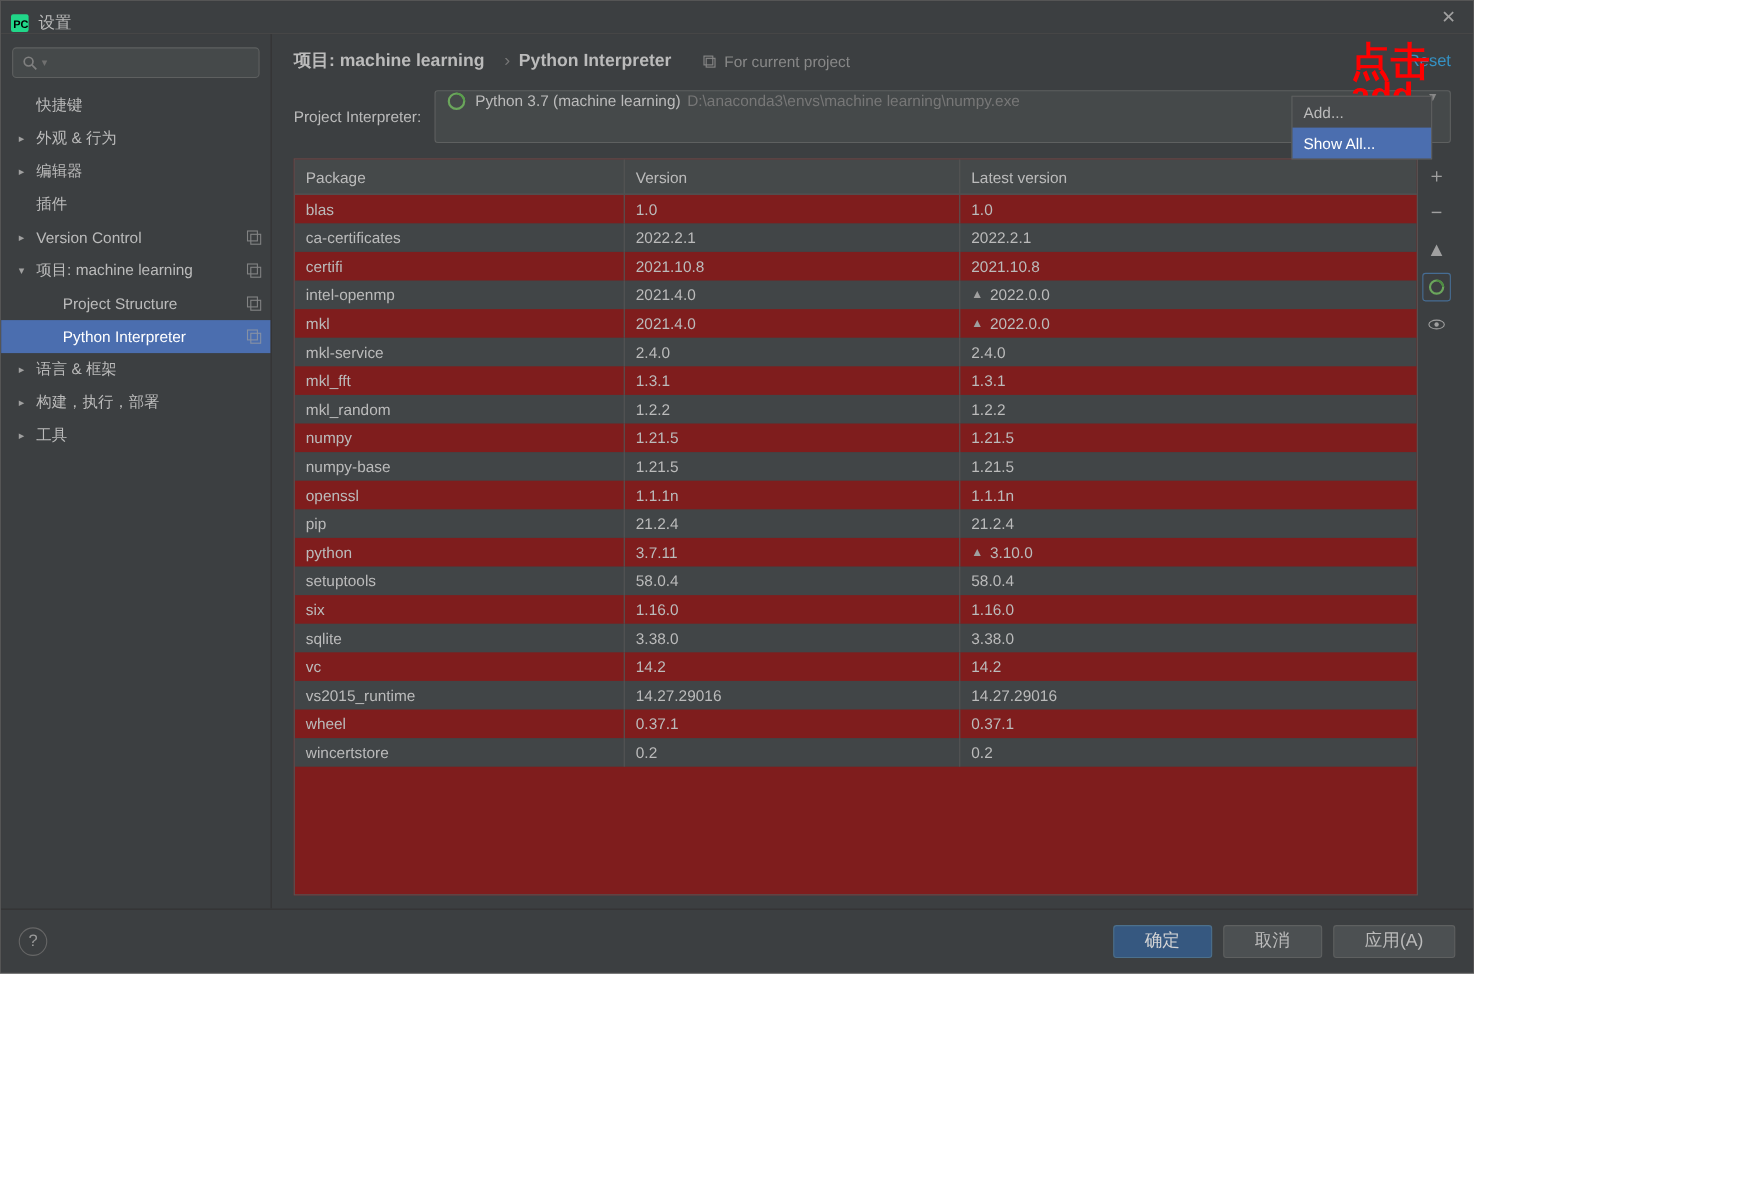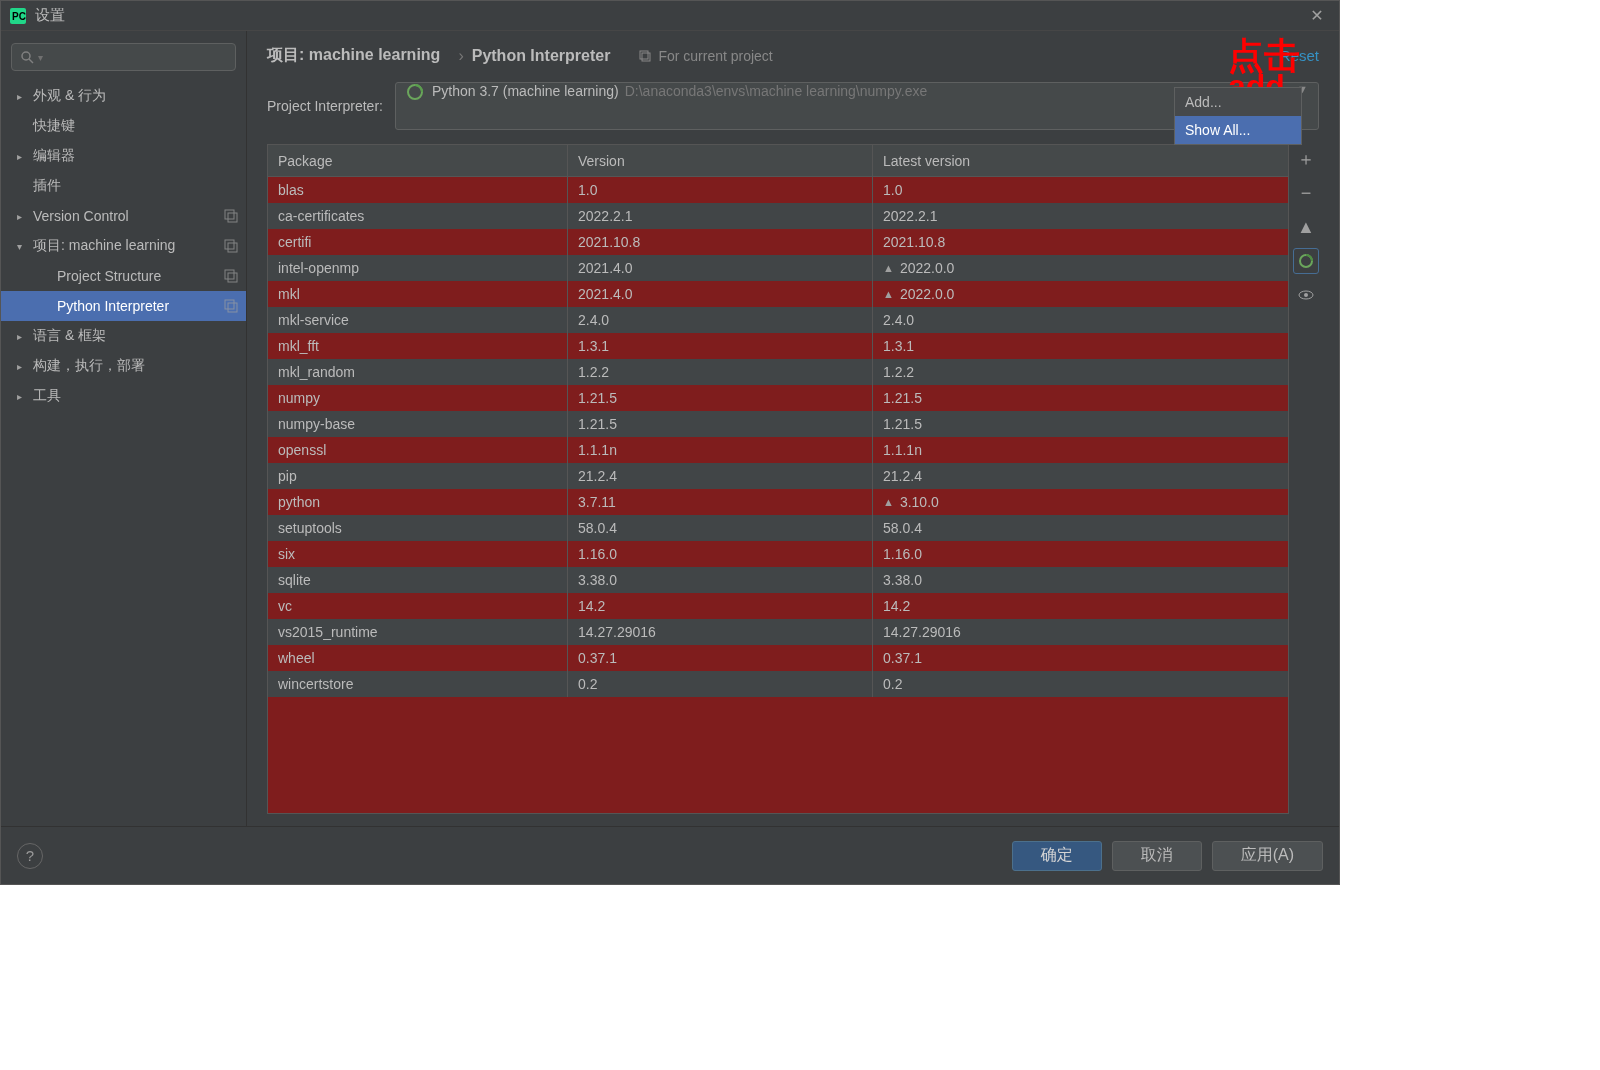--- a/index.html
+++ b/index.html
@@ -4,21 +4,21 @@
 <style>
 * { box-sizing: border-box; margin: 0; padding: 0; font-family: "Microsoft YaHei", "Segoe UI", Arial, sans-serif; }
 html, body { width: 1600px; height: 1070px; background: #fff; overflow: hidden; }
 
 .window {
   position: absolute; left: 0; top: 0; width: 1340px; height: 885px;
   background: #3c3f41; color: #bbbbbb; border: 1px solid #555;
   display: flex; flex-direction: column;
 }
 .titlebar {
-  height: 30px; background: #3c3f41; display: flex; align-items: center;
+  height: 30px; background: #3c3f41; display: flex; align-items: flex-end;
   padding: 0 8px; border-bottom: 1px solid #464646;
 }
 .titlebar .icon { width: 18px; height: 18px; margin-right: 8px; }
 .titlebar .title { flex: 1; font-size: 15px; color: #bbbbbb; }
 .titlebar .close-btn { width: 28px; height: 28px; display: flex; align-items: center; justify-content: center; cursor: pointer; color: #a0a0a0; font-size: 16px; }
 
 .body { flex: 1; display: flex; min-height: 0; }
 
 .sidebar {
   width: 246px; background: #3c3f41; border-right: 1px solid #323232;
@@ -160,26 +160,26 @@
     <div class="sidebar">
       <div class="searchbox">
         <svg>
             <circle cx="6" cy="6" r="4"></circle>
             <line x1="9" y1="9" x2="13" y2="13"></line>
           </svg>
         <span class="dropdown-arrow">▾</span>
       </div>
       <div class="tree" id="tree">
           <div class="tree-item level1">
-            <span class="arrow collapsed"></span>
-            <span class="label">外观 &amp; 行为</span>
-          </div>
-          <div class="tree-item level1">
             <span class="arrow none"></span>
             <span class="label">快捷键</span>
+          </div>
+          <div class="tree-item level1">
+            <span class="arrow collapsed"></span>
+            <span class="label">外观 &amp; 行为</span>
           </div>
           <div class="tree-item level1">
             <span class="arrow collapsed"></span>
             <span class="label">编辑器</span>
           </div>
           <div class="tree-item level1">
             <span class="arrow none"></span>
             <span class="label">插件</span>
           </div>
           <div class="tree-item level1">

